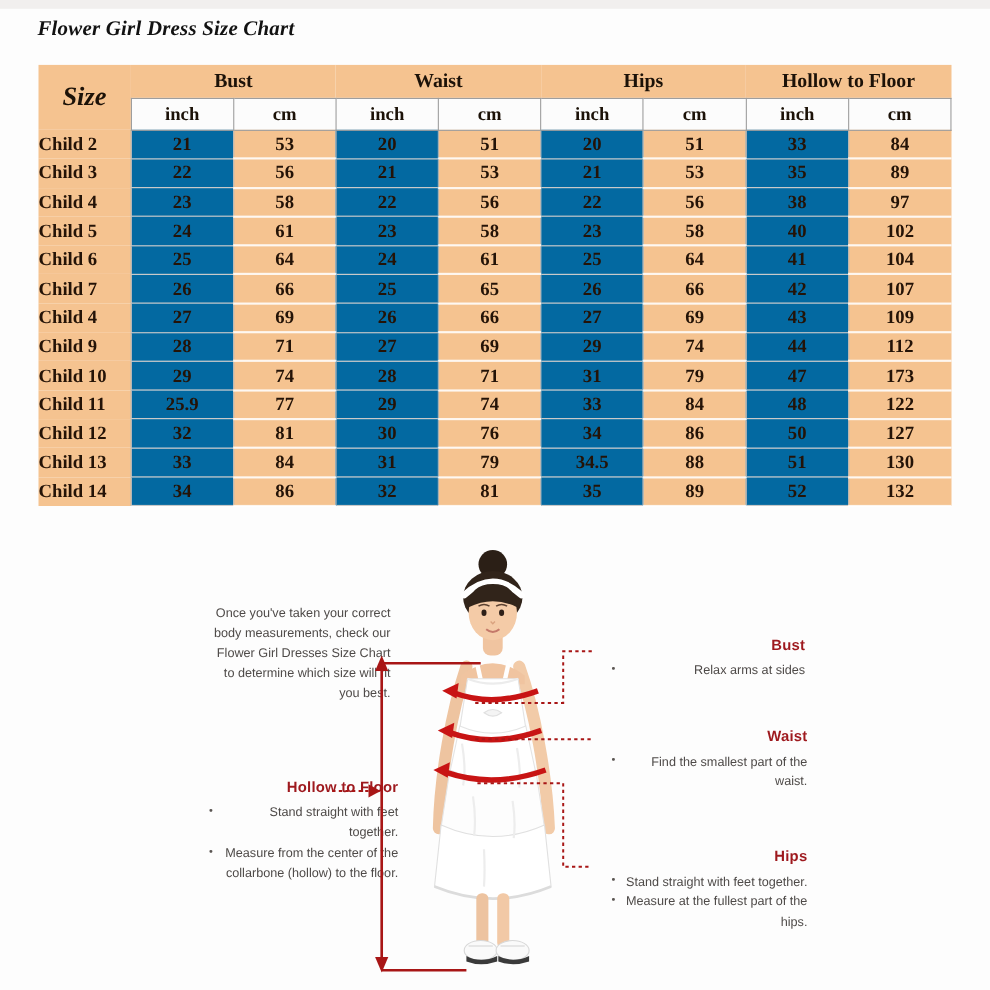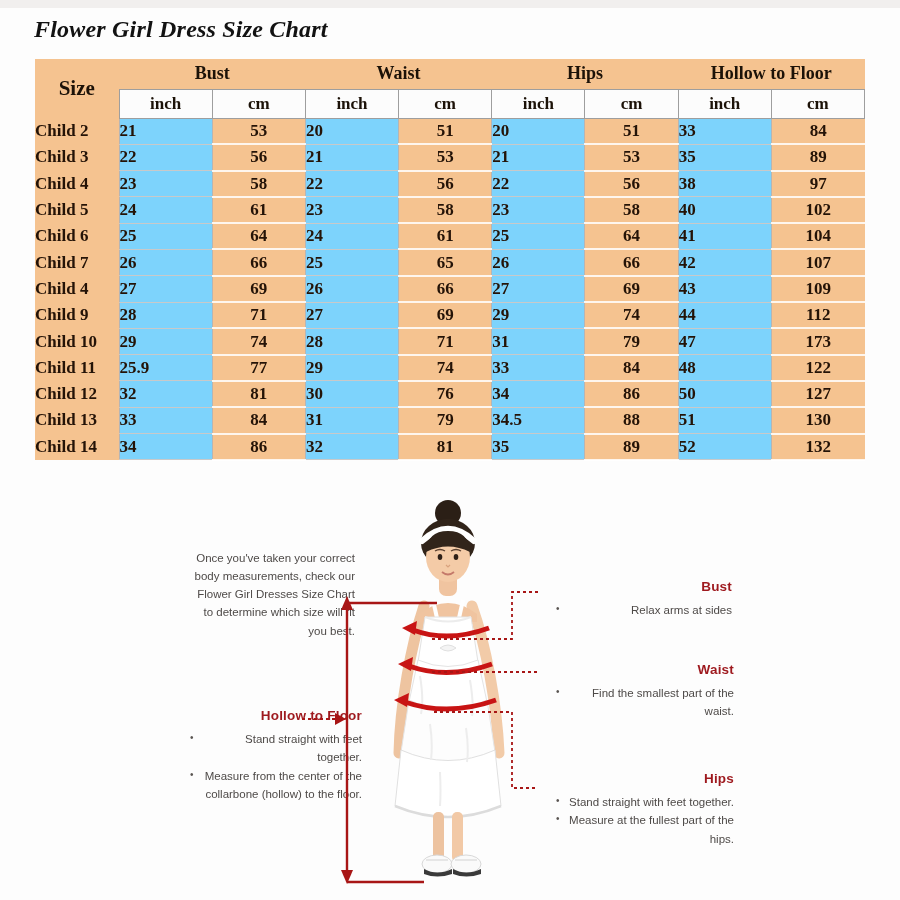--- a/index.html
+++ b/index.html
@@ -10,46 +10,46 @@
   html,body{width:900px;height:900px;}
   body{
     position:relative;background:#fdfdfd;overflow:hidden;
     font-family:"Liberation Sans",sans-serif;
   }
   .topstrip{position:absolute;left:0;top:0;width:900px;height:8px;background:#f1efee;}
   
   .title{
     position:absolute;left:34px;top:16px;
     font-family:"Liberation Serif",serif;font-style:italic;font-weight:bold;
-    font-size:24px;color:#121212;letter-spacing:.2px;
+    font-size:19px;color:#121212;letter-spacing:.2px;
   }
   
   table.sizechart{
     position:absolute;left:35px;top:59px;width:830px;
     border-collapse:collapse;table-layout:fixed;
     font-family:"Liberation Serif",serif;color:var(--table-text);
   }
   .sizechart col.c0{width:84px;}
   .sizechart th,.sizechart td{padding:0;}
   .th-group{
     background:var(--peach);height:30px;font-size:18px;font-weight:bold;
     text-align:center;vertical-align:middle;color:#1c1208;
   }
   .th-size{
-    background:var(--peach);font-size:21px;font-weight:bold;text-align:center;
-    vertical-align:middle;color:#1c1208;
+    background:var(--peach);font-size:24px;font-weight:bold;text-align:center;
+    vertical-align:middle;color:#1c1208;font-style:italic;
   }
   .th-unit{
     background:#fcfcfc;border:1px solid #9e9e9e;height:29px;
     font-size:17px;font-weight:bold;text-align:center;color:#1c1208;
   }
   .sizechart tbody td{height:26.3px;font-size:17px;font-weight:bold;vertical-align:middle;}
   td.c-size{background:var(--peach);text-align:left;padding-left:0;}
   td.c-inch{
-    background:#7dd3fc;text-align:left;
+    background:#0369a1;text-align:center;
     border-left:1px solid #b5b5b5;border-right:1px solid #b5b5b5;
     border-bottom:1px solid #c9c9c9;
   }
   td.c-cm{
     background:var(--peach);text-align:center;
     border-bottom:2px solid rgba(255,255,255,.85);
   }
   
   .g-block{position:absolute;color:var(--body-text);font-size:11.5px;line-height:1.58;text-align:right;}
   .g-intro{left:193px;top:549px;width:162px;}

